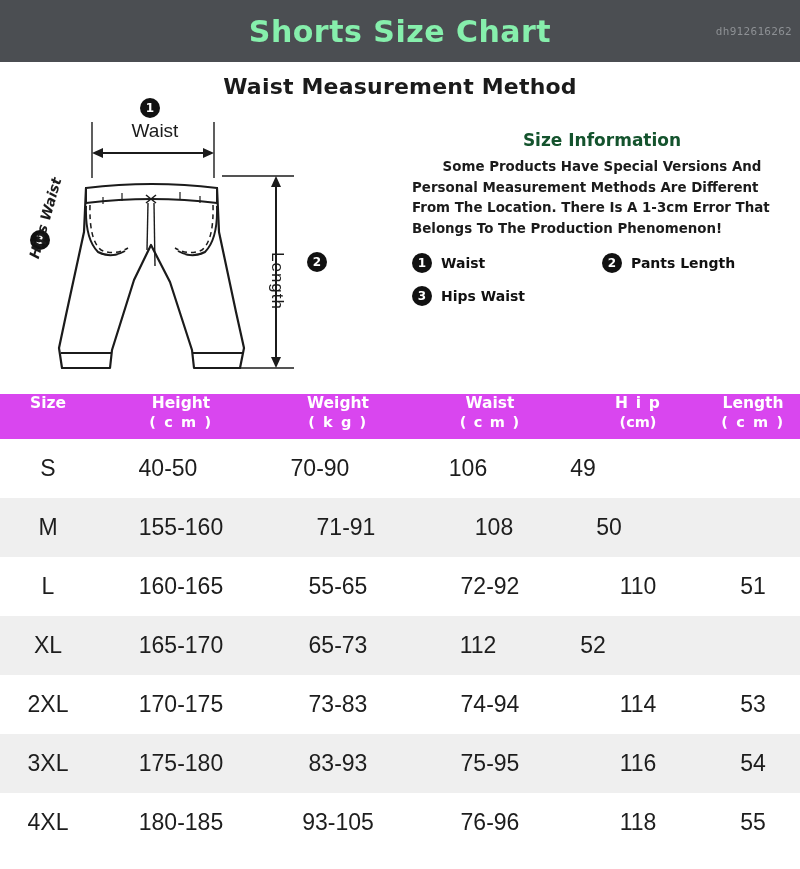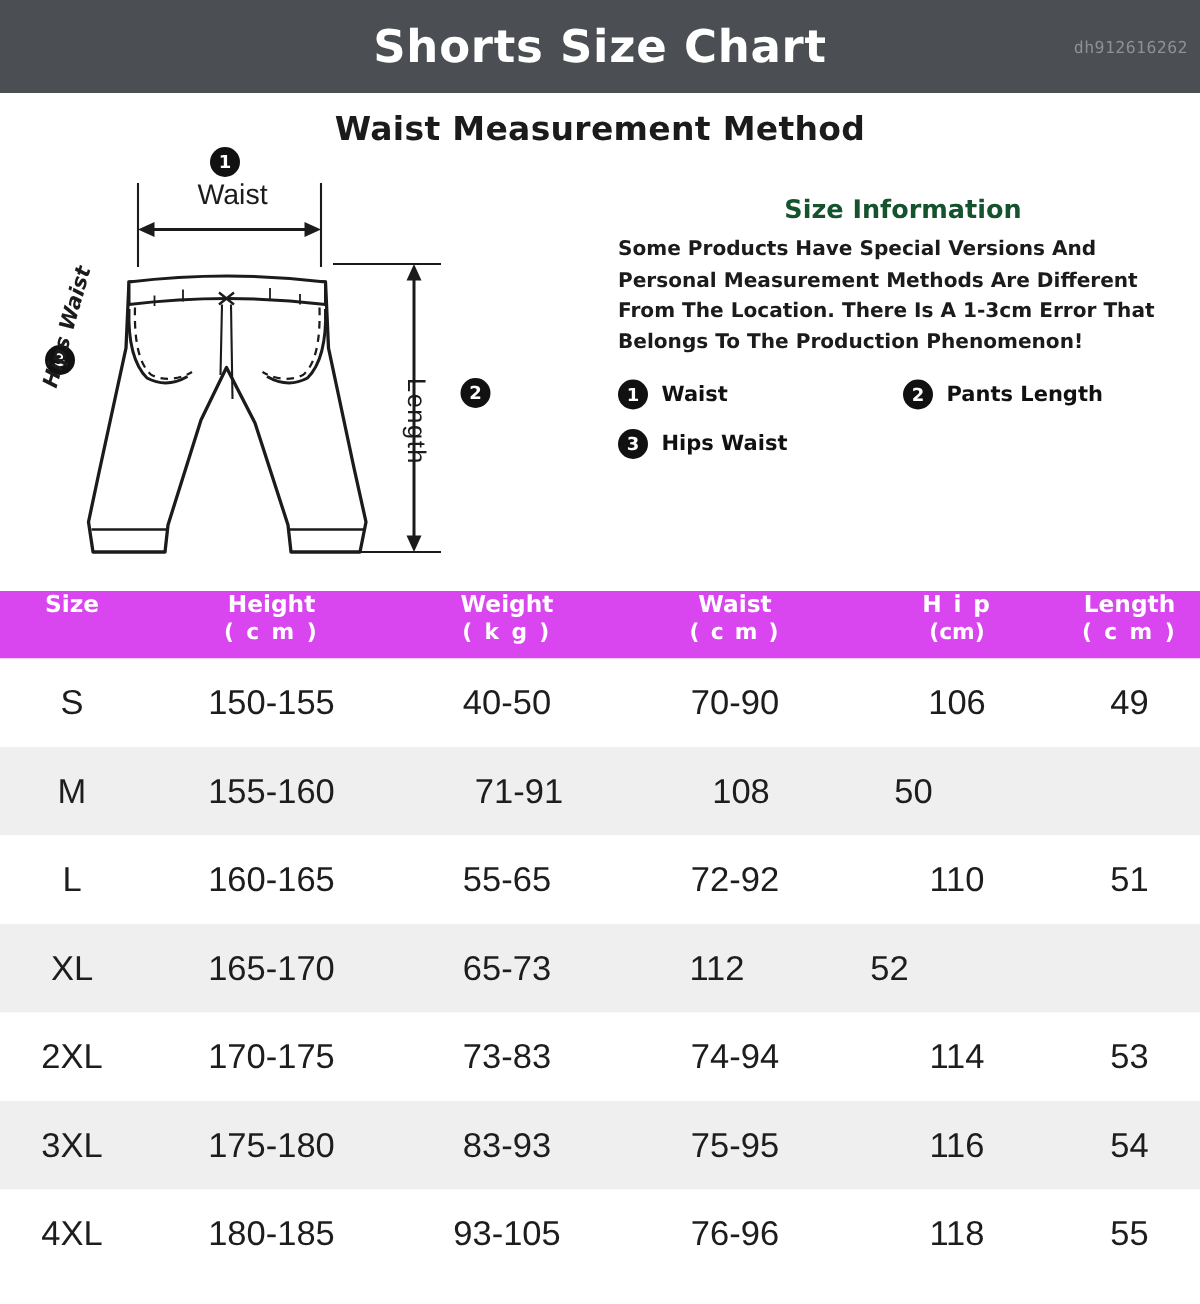--- a/index.html
+++ b/index.html
@@ -16,21 +16,21 @@
   }
 
   
   .titlebar {
     position: absolute; left: 0; top: 0;
     width: 800px; height: 62px;
     background: #4b4e52;
     display: flex; align-items: center; justify-content: center;
   }
   .titlebar-text {
-    color: #ffffff;
+    color: #86efac;
     font-size: 30px;
     font-weight: bold;
     letter-spacing: 0.5px;
     font-family: "DejaVu Sans", sans-serif;
   }
   .watermark {
     position: absolute; right: 8px; top: 25px;
     color: #8d9094;
     font-size: 11px;
     font-family: "DejaVu Sans Mono", monospace;
@@ -70,21 +70,21 @@
     margin-bottom: 7px;
   }
   .info-line {
     font-size: 13.4px;
     font-weight: bold;
     color: #1b1b1b;
     font-family: "DejaVu Sans", sans-serif;
     line-height: 20.5px;
     white-space: nowrap;
   }
-  .info-line.first { }
+  .info-line.first { text-align: center; }
   .legend {
     margin-top: 14px;
   }
   .legend-row {
     display: flex;
     align-items: center;
     margin-bottom: 13px;
   }
   .legend-item {
     display: flex;
@@ -300,21 +300,20 @@
         <span class="unit">(cm)</span>
       </div>
       <div class="th c5">
         <span>Length</span>
         <span class="unit sp1">( c m )</span>
       </div>
     </div>
     <div id="tbody">
         <div class="trow">
           <div class="td c0">S</div>
-          <div class="td c1">150-155</div>
           <div class="td c2">40-50</div>
           <div class="td c3">70-90</div>
           <div class="td c4">106</div>
           <div class="td c5">49</div>
         </div>
         <div class="trow alt">
           <div class="td c0">M</div>
           <div class="td c1">155-160</div>
           <div class="td c3">71-91</div>
           <div class="td c4">108</div>

